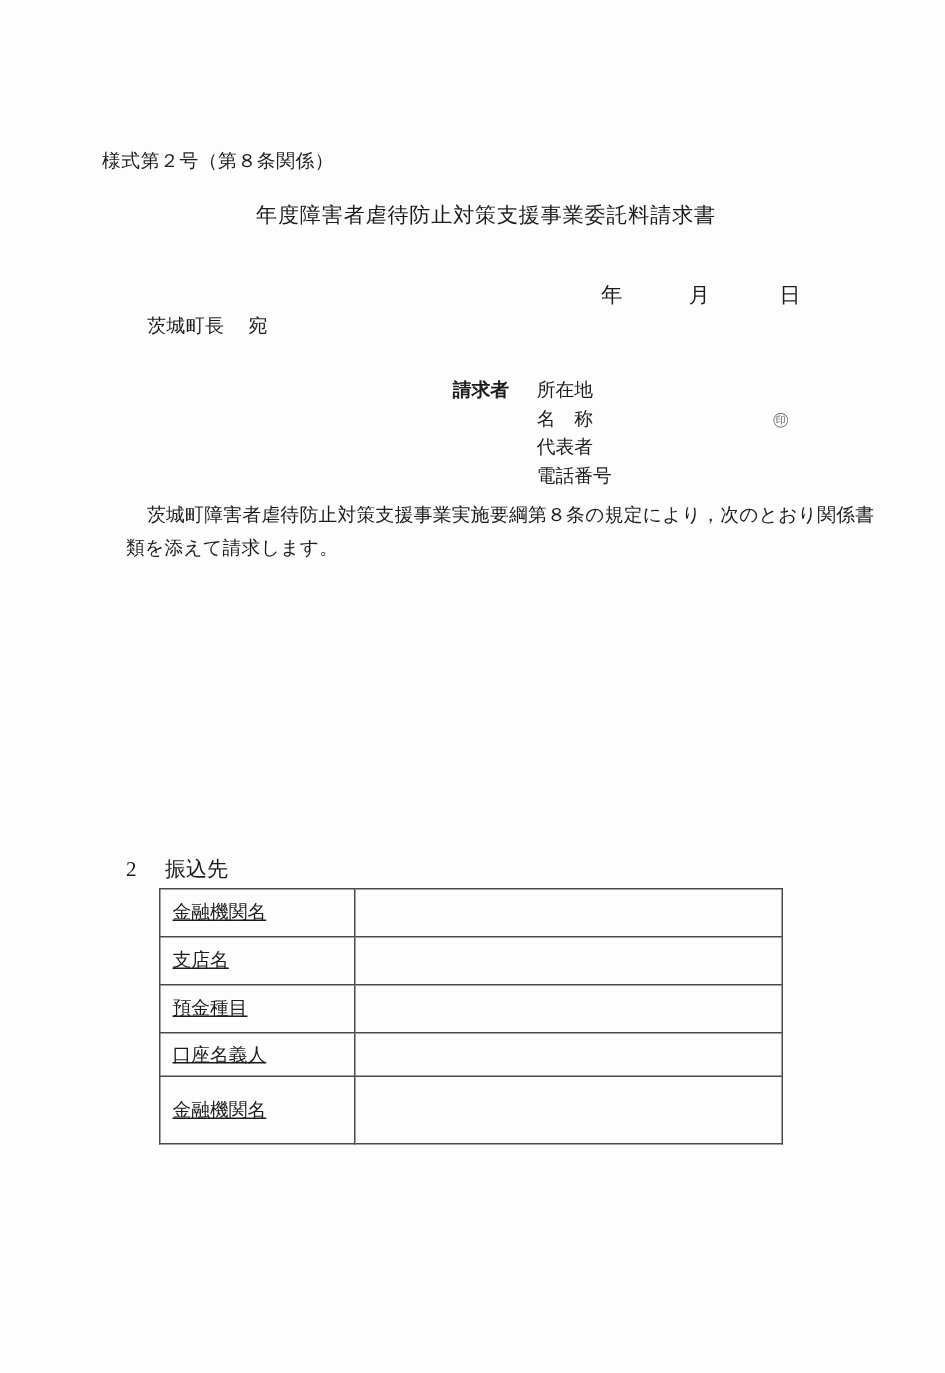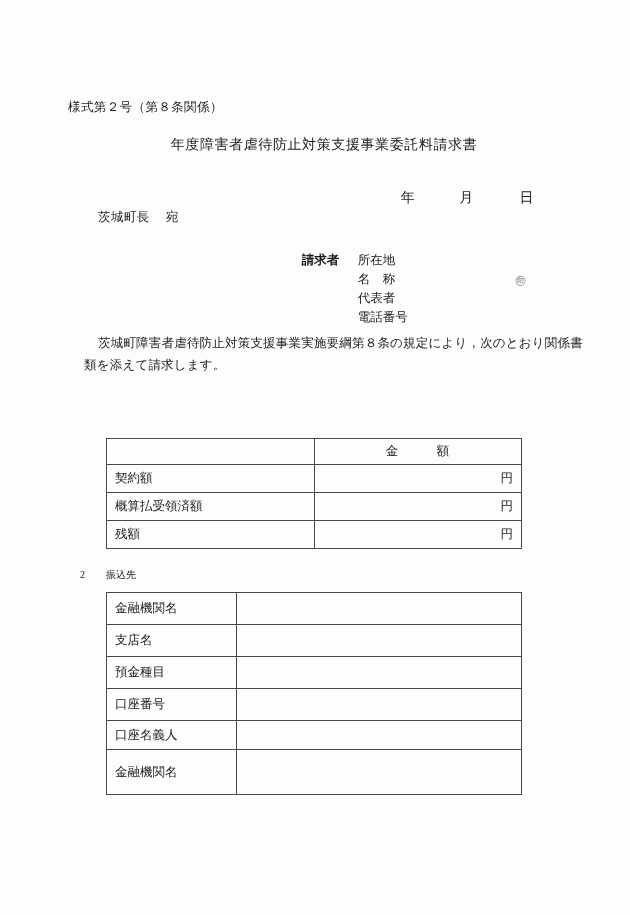--- a/index.html
+++ b/index.html
@@ -105,21 +105,21 @@
     left: 70px;
     top: 408px;
     font-size: 12.5px;
   }
   .sec-1 .num { display: inline-block; width: 26px; }
   .sec-1 .amt-unit { display: inline-block; margin-left: 148px; }
 
   .sec-2 {
     left: 70px;
     top: 560px;
-    font-size: 10px;
+    font-size: 14px;
   }
   .sec-2 .num { display: inline-block; width: 26px; }
 
   
   table.form-table {
     position: absolute;
     border-collapse: collapse;
     font-size: 12.5px;
     table-layout: fixed;
   }
@@ -144,21 +144,21 @@
     letter-spacing: 0.4px;
   }
   #table-amount td.head-amount .sp { display: inline-block; width: 38px; }
 
   
   #table-bank {
     left: 106px;
     top: 592px;
     width: 416px;
   }
-  #table-bank td.label-cell { width: 113px; }
+  #table-bank td.label-cell { width: 113px; text-decoration: underline; }
   #table-bank td.value-cell { }
   #table-bank tr.r-normal td { height: 31px; }
   #table-bank tr.r-short  td { height: 28px; }
   #table-bank tr.r-tall   td { height: 44px; }
 </style>
 </head>
 <body>
 
 <div class="page">
 
@@ -185,63 +185,39 @@
       <span class="req-key"></span><span class="req-label">代表者</span><span class="seal">㊞</span>
     </div>
     <div class="req-row">
       <span class="req-key"></span><span class="req-label">電話番号</span>
     </div>
   </div>
 
   <div class="body-para">茨城町障害者虐待防止対策支援事業実施要綱第８条の規定により，次のとおり関係書類を添えて請求します。</div>
 
 
-  <table class="form-table" id="table-amount">
-    <tbody>
-      <tr>
-        <td class="head-blank"></td>
-        <td class="head-amount"><span>金</span><span class="sp"></span><span>額</span></td>
-      </tr>
-      <tr>
-        <td class="label-cell">契約額</td>
-        <td class="value-cell">円</td>
-      </tr>
-      <tr>
-        <td class="label-cell">概算払受領済額</td>
-        <td class="value-cell">円</td>
-      </tr>
-      <tr>
-        <td class="label-cell">残額</td>
-        <td class="value-cell">円</td>
-      </tr>
-    </tbody>
-  </table>
 
   <div class="abs sec-2">
     <span class="num">2</span><span>振込先</span>
   </div>
 
   <table class="form-table" id="table-bank">
     <tbody>
       <tr class="r-normal">
         <td class="label-cell">金融機関名</td>
         <td class="value-cell"></td>
       </tr>
       <tr class="r-normal">
         <td class="label-cell">支店名</td>
         <td class="value-cell"></td>
       </tr>
       <tr class="r-normal">
         <td class="label-cell">預金種目</td>
         <td class="value-cell"></td>
       </tr>
-      <tr class="r-normal">
-        <td class="label-cell">口座番号</td>
-        <td class="value-cell"></td>
-      </tr>
       <tr class="r-short">
         <td class="label-cell">口座名義人</td>
         <td class="value-cell"></td>
       </tr>
       <tr class="r-tall">
         <td class="label-cell">金融機関名</td>
         <td class="value-cell"></td>
       </tr>
     </tbody>
   </table>

